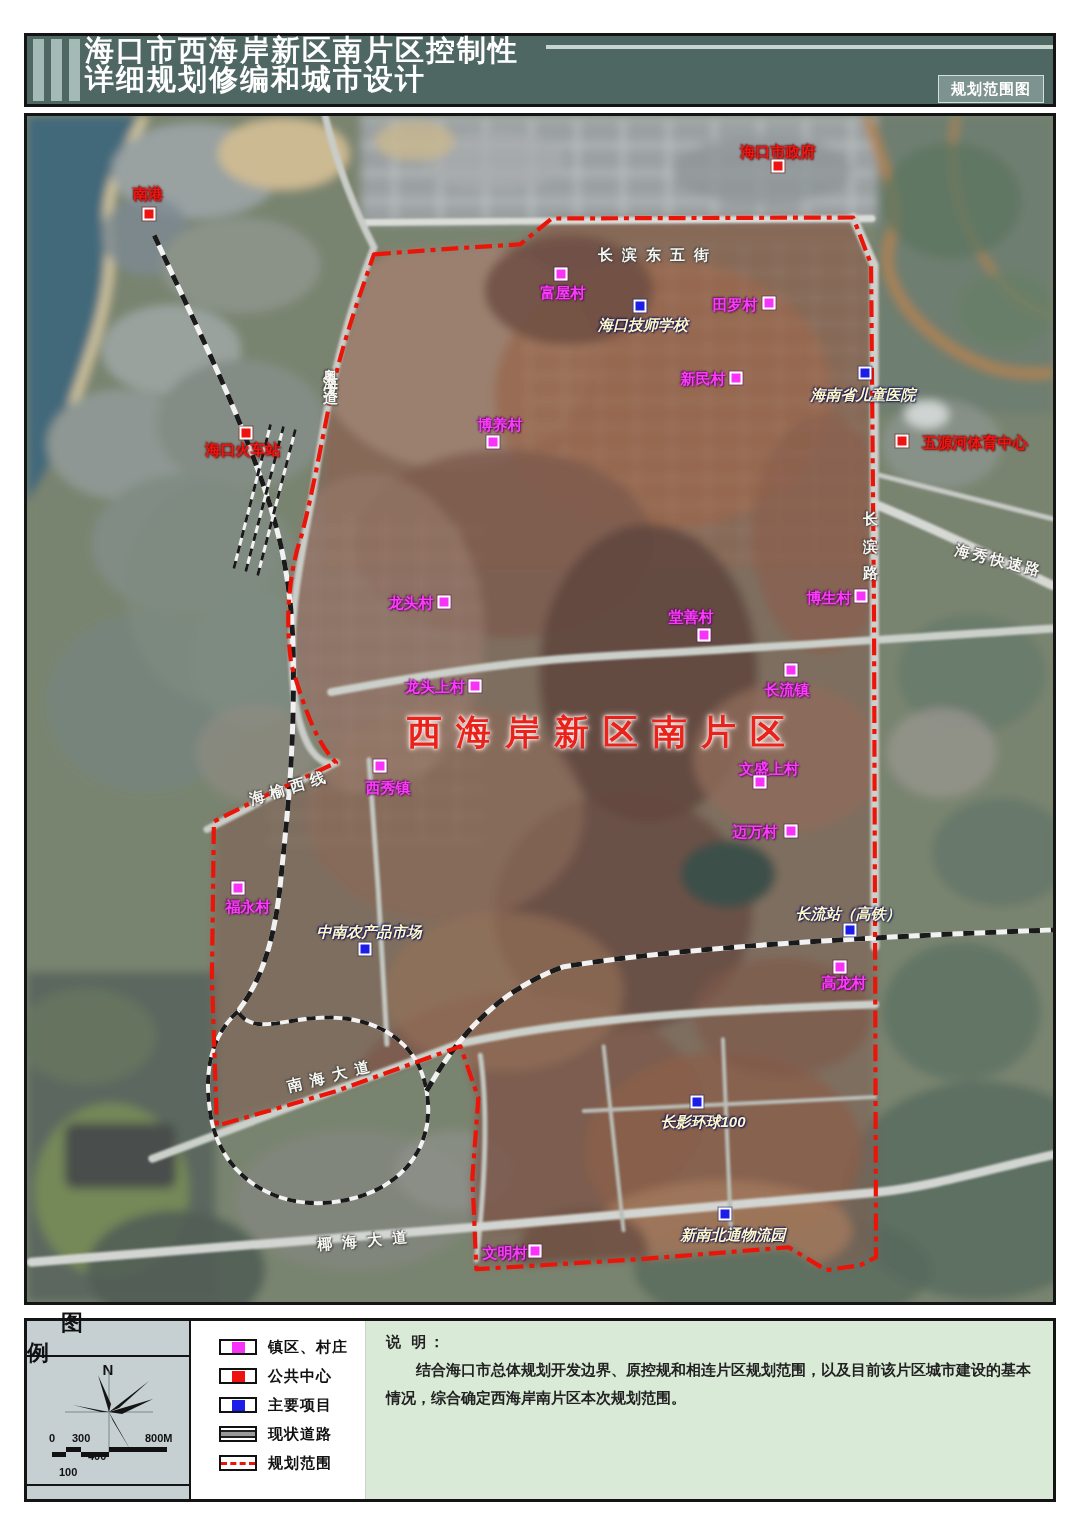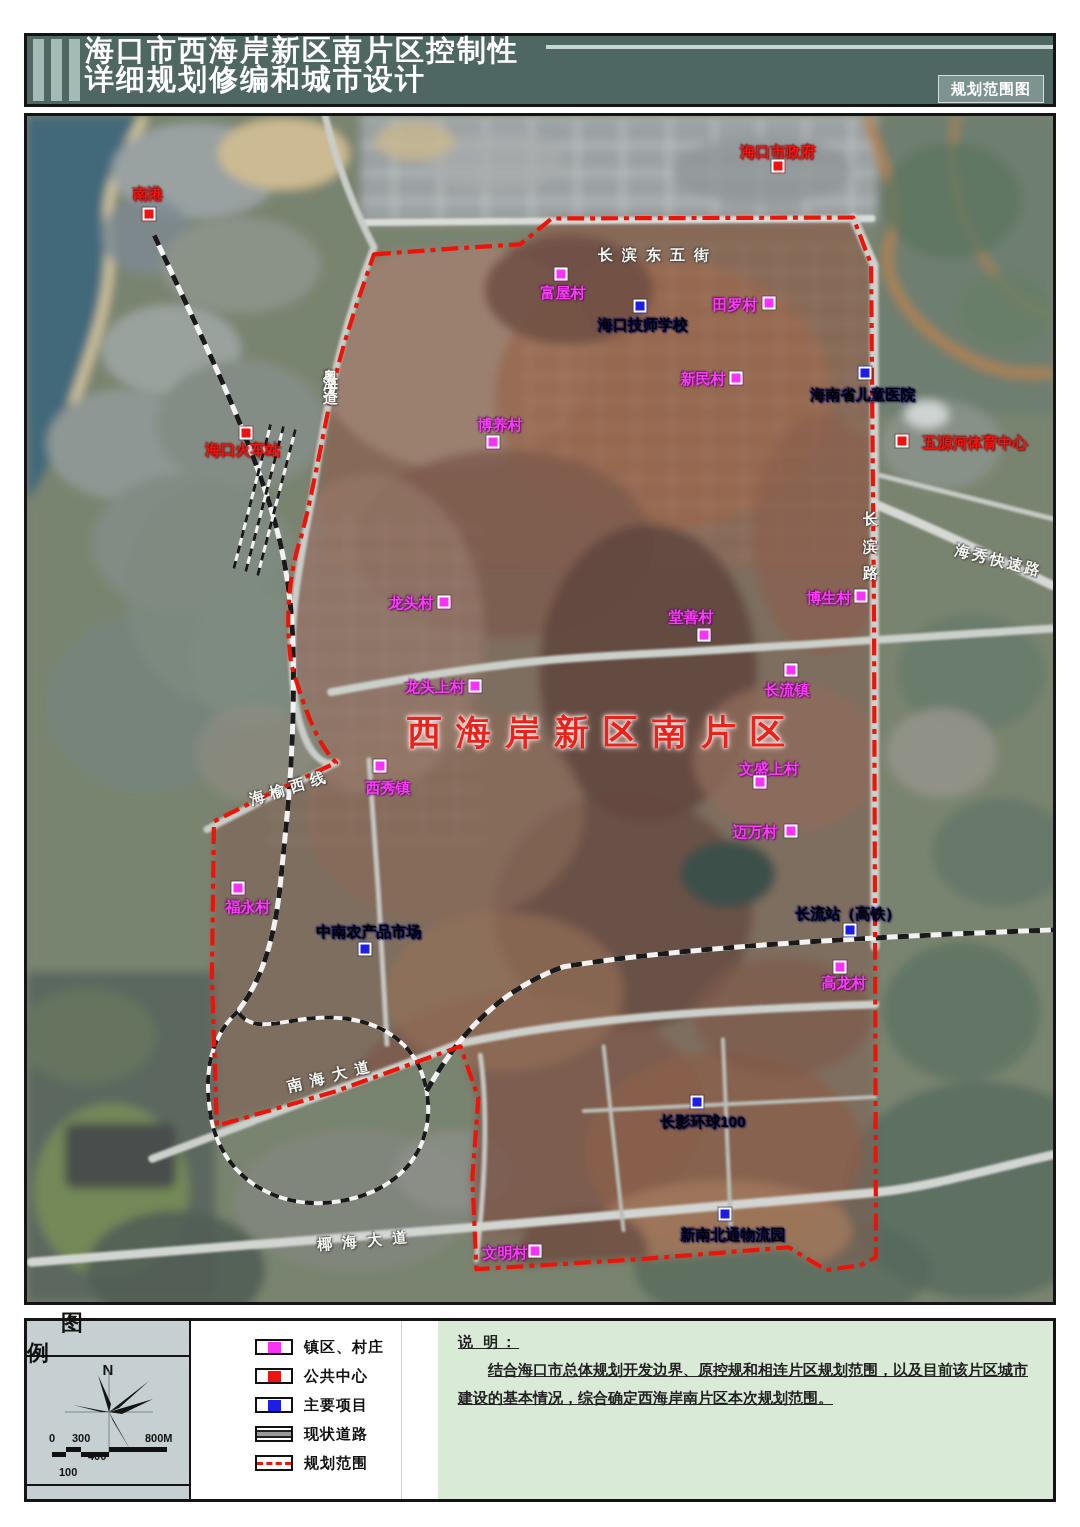--- a/index.html
+++ b/index.html
@@ -19,33 +19,33 @@
     display:flex;align-items:center;justify-content:center;letter-spacing:1px;}
 
   
   .map-frame{position:absolute;left:24px;top:113px;width:1032px;height:1192px;
     border:3px solid #141414;box-sizing:border-box;overflow:hidden;background:#79846f;}
   .map-frame svg.terrain{position:absolute;left:0;top:0;width:1026px;height:1186px;display:block;}
   #map-labels{position:absolute;left:0;top:0;width:1026px;height:1186px;}
   .map-label{position:absolute;font-weight:700;font-size:15px;white-space:nowrap;line-height:1;}
   .map-label.village{color:#fa3cfa;text-shadow:1px 1px 2px #5c0c5a,-1px -1px 2px #5c0c5a;}
   .map-label.public{color:#f21511;text-shadow:1px 1px 2px #6b0605,-1px -1px 2px #6b0605;}
-  .map-label.project{color:#000000;text-shadow:1px 1px 2px #0a0b5e,-1px -1px 2px #0a0b5e;}
+  .map-label.project{color:#fef9c3;text-shadow:1px 1px 2px #0a0b5e,-1px -1px 2px #0a0b5e;font-style:italic;}
   .map-label.road{color:#f7f7f2;text-shadow:1px 1px 2px #3f3f3f,-1px -1px 2px #3f3f3f;}
   .map-label.area-title{color:#e9221b;text-shadow:0 0 2px #fff,0 0 4px #fff,0 0 7px #ffc9c2;}
   .map-label.vertical{writing-mode:vertical-rl;}
   .map-marker{position:absolute;width:9px;height:9px;border:2px solid #fff;
     box-shadow:0 0 0 1px rgba(50,50,50,.55);transform:translate(-50%,-50%);}
   .map-marker.village{background:#f832f8;}
   .map-marker.public{background:#ee1310;}
   .map-marker.project{background:#1d1de8;}
 
   
   .legend-row{position:absolute;left:24px;top:1318px;width:1032px;height:184px;
-    border:3px solid #141414;box-sizing:border-box;display:flex;gap:36px;}
+    border:3px solid #141414;box-sizing:border-box;display:flex;}
   .legend-box{width:164px;background:#c6d0d3;border-right:2px solid #141414;box-sizing:border-box;
     display:flex;flex-direction:column;}
   .legend-title{height:34px;border-bottom:2px solid #141414;display:flex;align-items:center;justify-content:center;
     font-size:22px;font-weight:700;letter-spacing:34px;text-indent:34px;color:#111;}
   .legend-body{position:relative;flex:1;}
   .north-label{position:absolute;left:0;right:0;top:4px;text-align:center;font-size:15px;font-weight:700;color:#111;}
   .compass{position:absolute;left:32px;top:12px;}
   .scalebar{position:absolute;left:12px;bottom:6px;width:140px;height:46px;font-size:11px;font-weight:700;color:#111;}
   .scalebar .tl0{position:absolute;left:10px;top:0;}
   .scalebar .tl1{position:absolute;left:33px;top:0;}
@@ -63,21 +63,21 @@
   .legend-items{width:175px;background:#fff;border-right:1px solid #cfcfcf;box-sizing:border-box;
     padding:14px 0 0 28px;}
   .legend-item{display:flex;align-items:center;height:24px;margin-bottom:5px;}
   .swatch{width:38px;height:16px;border:2px solid #111;background:#fff;box-sizing:border-box;
     display:flex;align-items:center;justify-content:center;margin-right:11px;position:relative;}
   .swatch .sq{width:13px;height:11px;}
   .swatch .roadbar{width:100%;height:8px;background:#9a9a9a;border-top:2px solid #222;border-bottom:2px solid #222;box-sizing:border-box;}
   .swatch .dashline{width:100%;height:0;border-top:3px dashed #ec1408;}
   .legend-item-label{font-size:15px;font-weight:700;color:#111;letter-spacing:1px;}
 
-  .notes{flex:1;background:#d9ead7;padding:12px 18px 0 20px;box-sizing:border-box;color:#222;text-decoration:underline;}
+  .notes{flex:1;background:#d9ead7;padding:12px 18px 0 20px;box-sizing:border-box;color:#222;}
   .notes-heading{margin:0 0 4px 0;font-size:15px;font-weight:700;letter-spacing:3px;}
   .notes p.body{margin:0;font-size:15px;font-weight:600;line-height:1.85;text-indent:2em;}
   .notes .hl{color:#28a06b;text-decoration:underline;}
 </style>
 </head>
 <body>
 
 <div class="page">
 
   <header class="titlebar">

